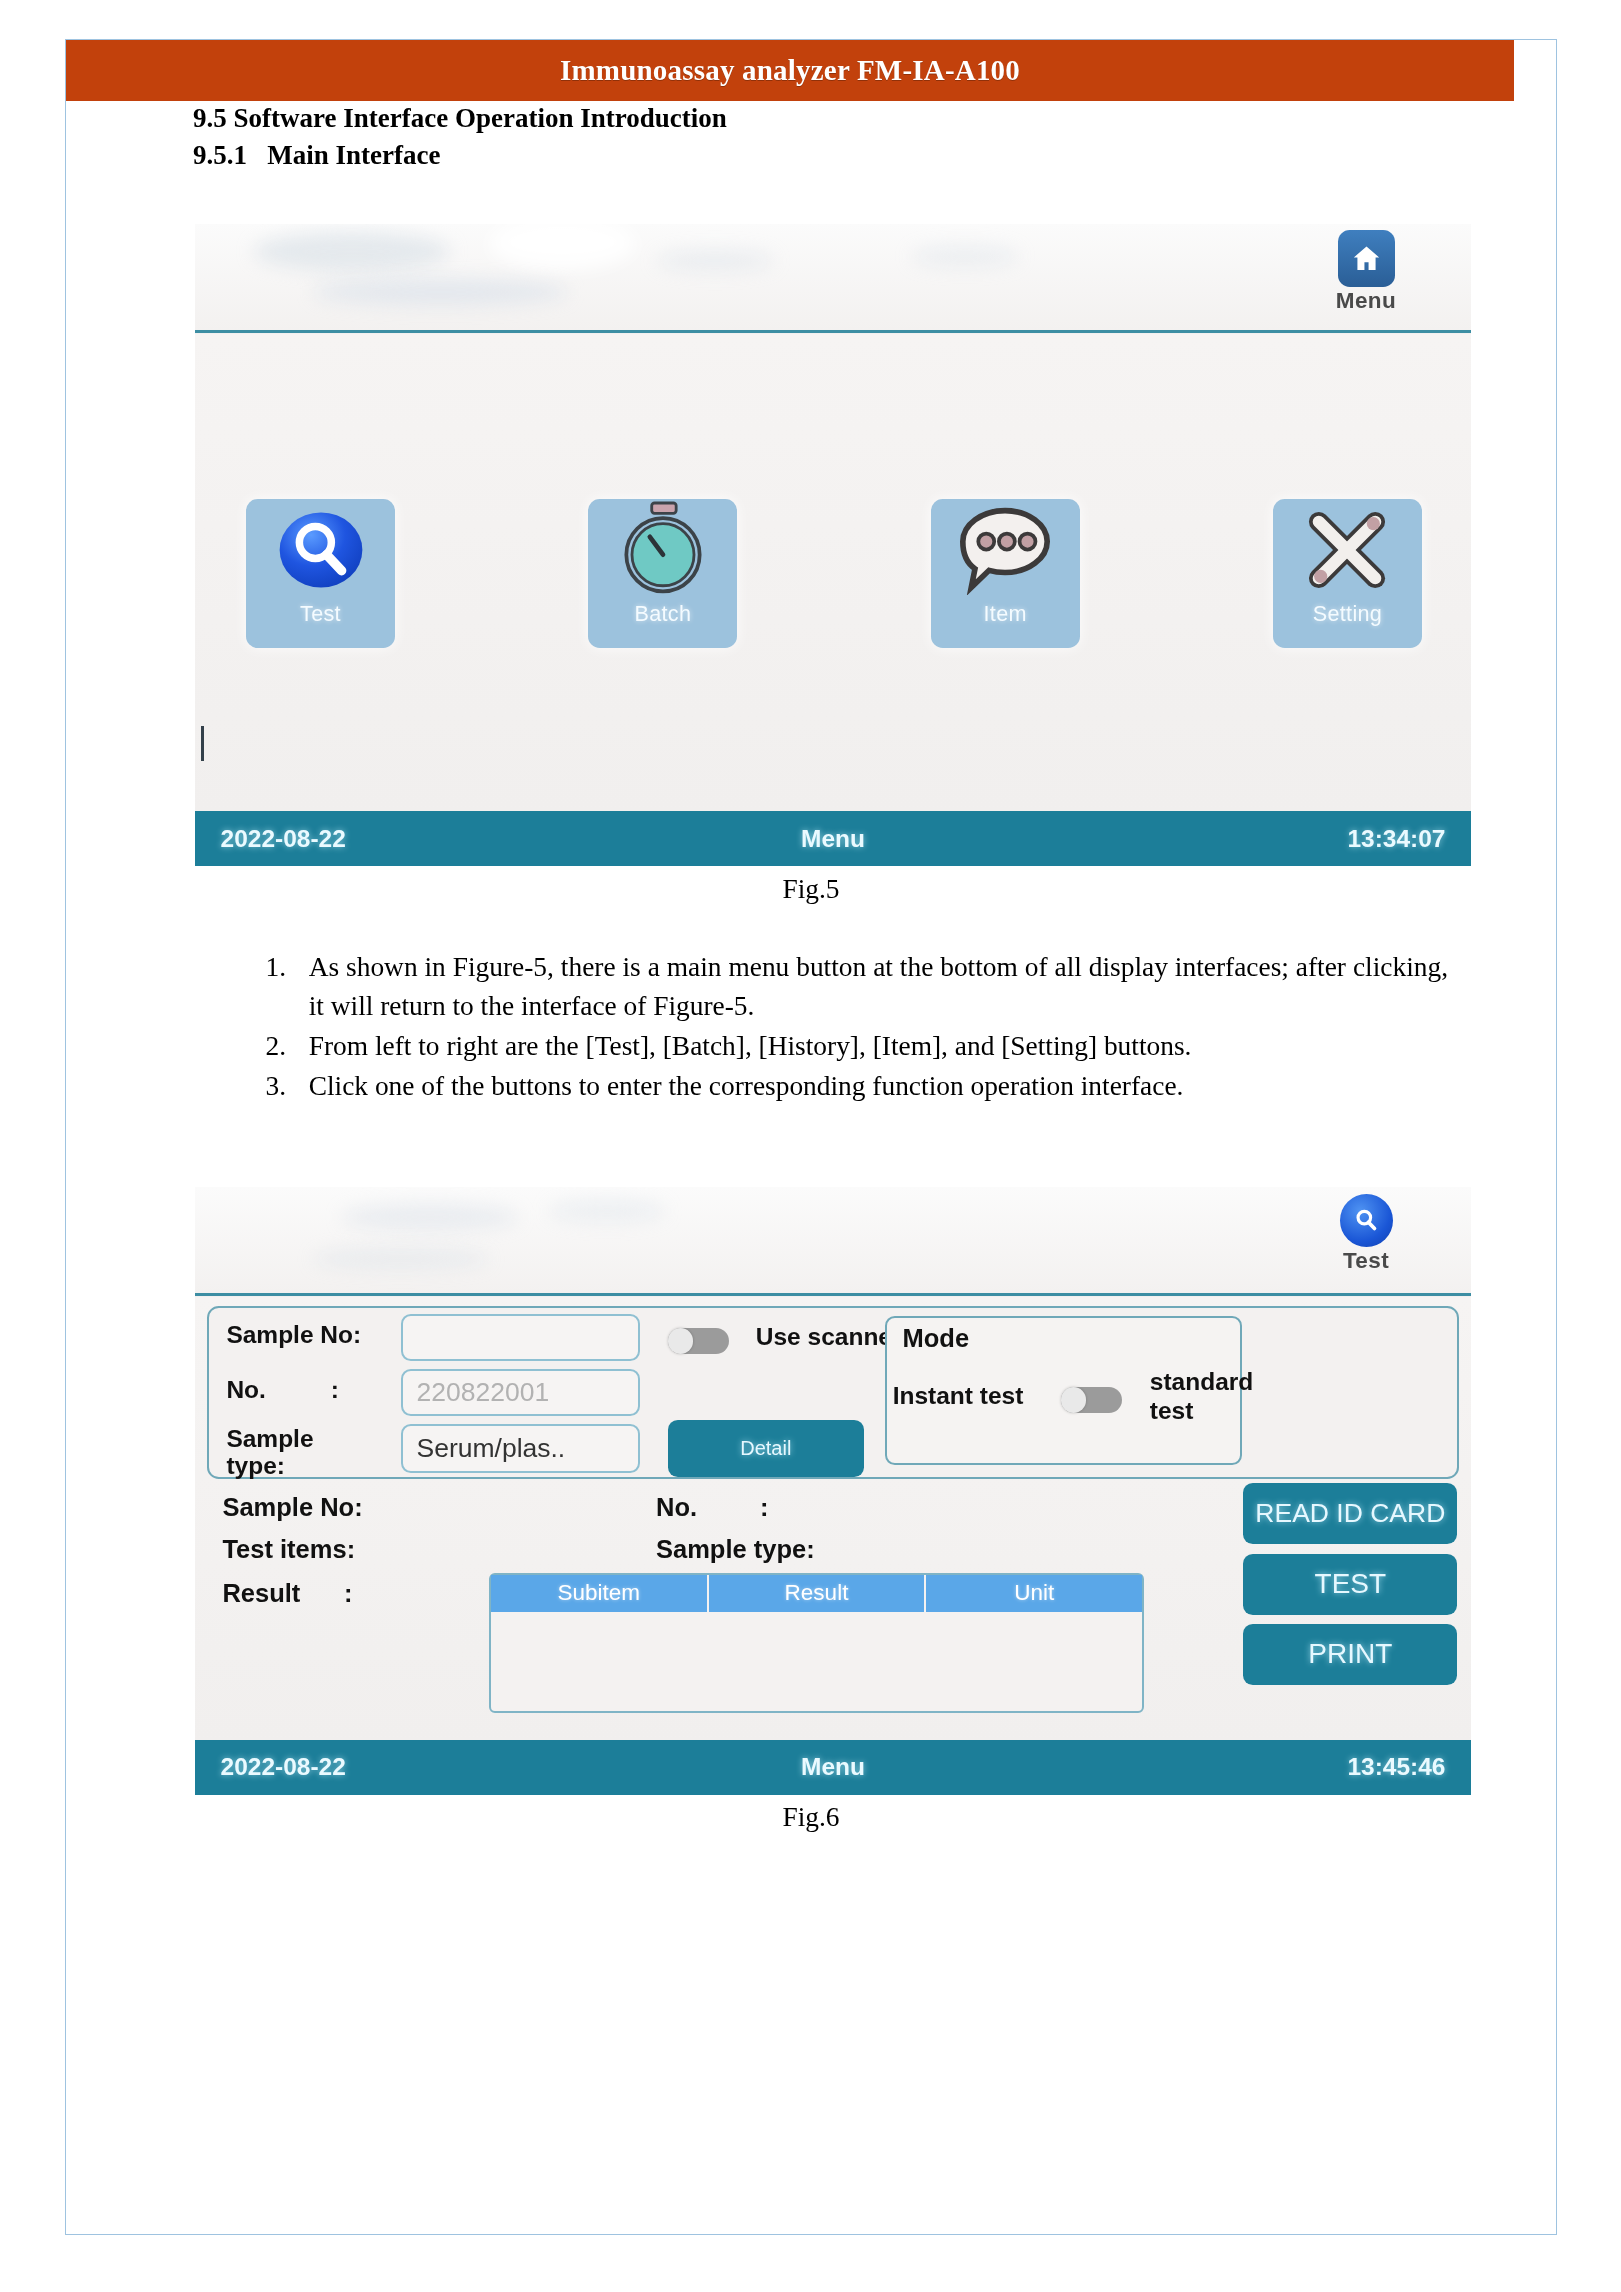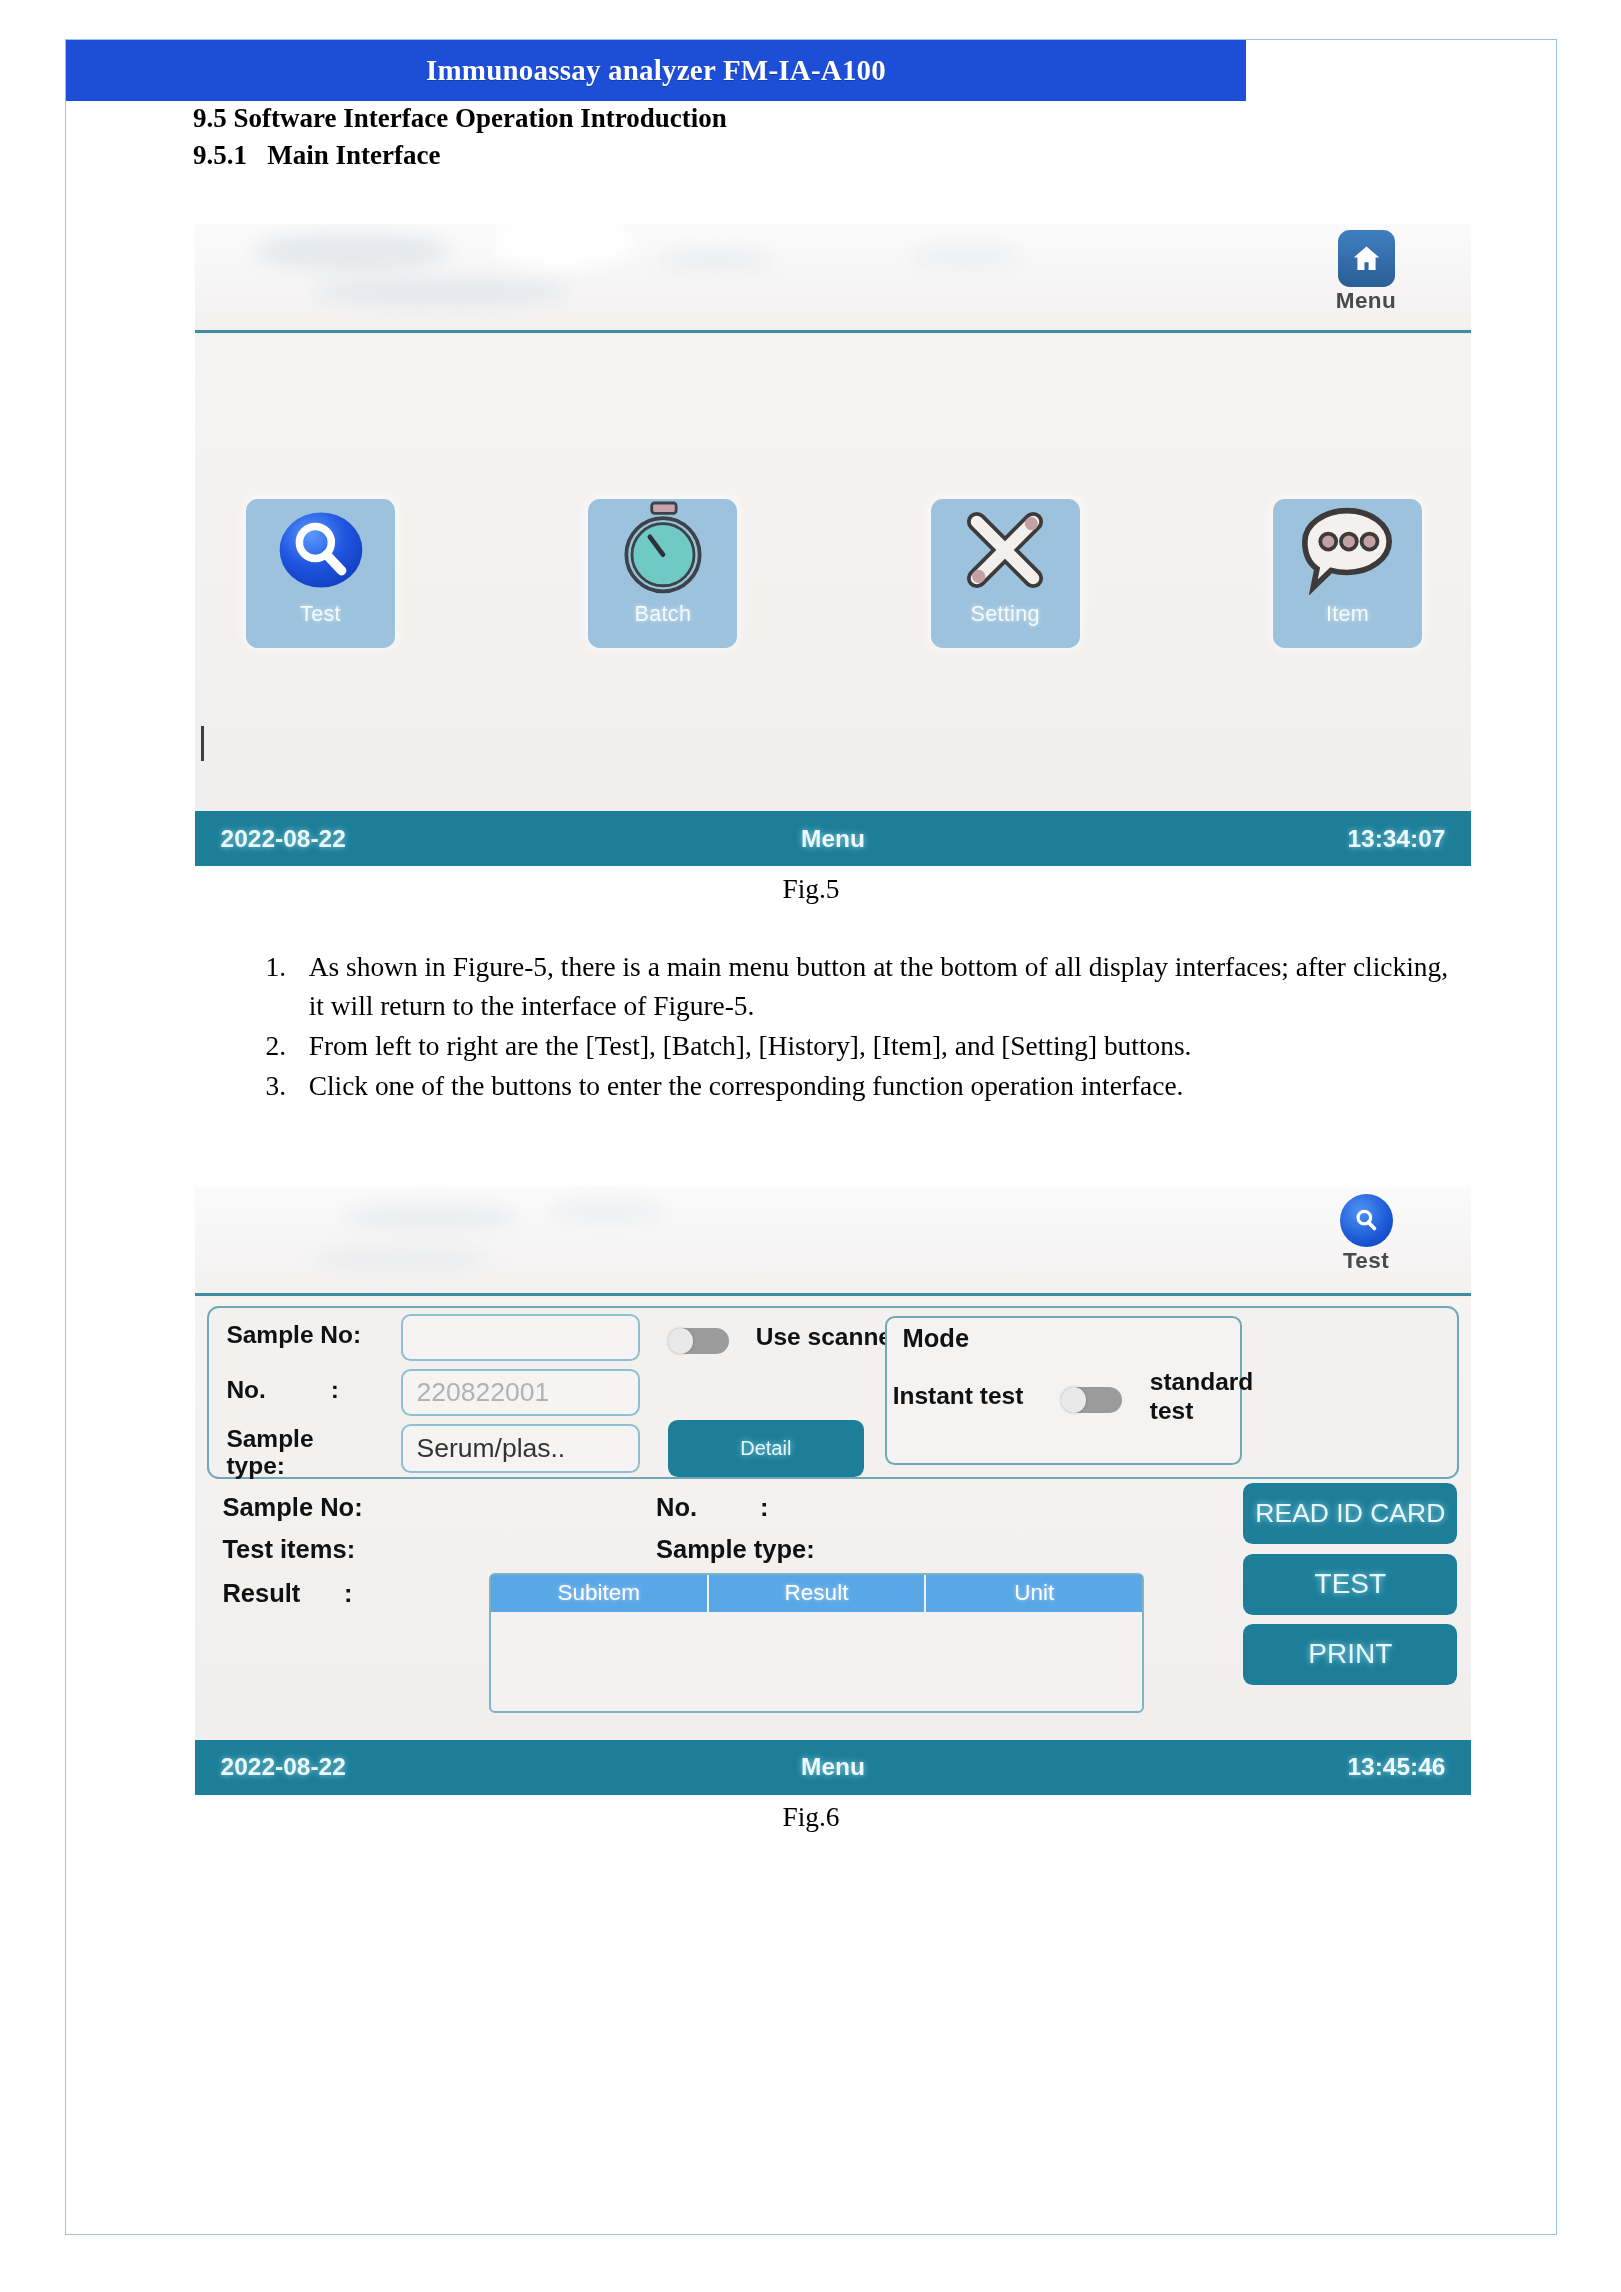--- a/index.html
+++ b/index.html
@@ -25,23 +25,23 @@
     border: 1px solid #9ec3e0;
     box-sizing: border-box;
     background: #ffffff;
   }
 
   
   #doc-header {
     position: absolute;
     left: 0px;
     top: 0px;
-    width: 1180px;
+    width: 1448px;
     height: 61px;
-    background: #1d4ed8;
+    background: #c2410c;
     color: #ffffff;
     display: flex;
     align-items: center;
     justify-content: center;
     font-family: "Liberation Serif", serif;
     font-weight: bold;
     font-size: 29px;
     letter-spacing: 0.2px;
     text-shadow: 0 1px 0 rgba(0,0,0,0.25);
   }
@@ -411,47 +411,47 @@
                 <circle cx="50" cy="57" r="33" fill="#6fc9c4" stroke="#3c4348" stroke-width="3"></circle>
                 <line x1="50" y1="57" x2="36" y2="38" stroke="#2c3338" stroke-width="5" stroke-linecap="round"></line>
               </svg>
             </div>
             <div class="tile-label">Batch</div>
           </div>
 
 
           <div class="tile">
             <div class="tile-icon">
+              <svg width="98" height="90" viewBox="0 0 104 96" aria-hidden="true">
+                <path d="M52 6c25 0 45 15 45 33 0 18-20 33-45 33-6 0-12-.8-17-2.3L16 88l4-20C11 62 7 53 7 39 7 21 27 6 52 6z" fill="#f3f0ee" stroke="#3c3a3a" stroke-width="6"></path>
+                <circle cx="32" cy="39" r="8.5" fill="#c2a0a4" stroke="#3c3a3a" stroke-width="4"></circle>
+                <circle cx="54" cy="39" r="8.5" fill="#c2a0a4" stroke="#3c3a3a" stroke-width="4"></circle>
+                <circle cx="76" cy="39" r="8.5" fill="#c2a0a4" stroke="#3c3a3a" stroke-width="4"></circle>
+              </svg>
+            </div>
+            <div class="tile-label">Item</div>
+          </div>
+
+          <div class="tile">
+            <div class="tile-icon">
               <svg width="94" height="94" viewBox="0 0 100 100" aria-hidden="true">
                 <g stroke="#3c3a3a" stroke-width="7" stroke-linecap="round">
                   <line x1="20" y1="20" x2="80" y2="80" stroke-width="21"></line>
                   <line x1="80" y1="20" x2="20" y2="80" stroke-width="21"></line>
                 </g>
                 <g stroke="#f2efec" stroke-width="13" stroke-linecap="round">
                   <line x1="20" y1="20" x2="80" y2="80"></line>
                   <line x1="80" y1="20" x2="20" y2="80"></line>
                 </g>
                 <circle cx="78" cy="22" r="7" fill="#c2a0a4"></circle>
                 <circle cx="22" cy="78" r="7" fill="#c2a0a4"></circle>
               </svg>
             </div>
             <div class="tile-label">Setting</div>
           </div>
-
-          <div class="tile">
-            <div class="tile-icon">
-              <svg width="98" height="90" viewBox="0 0 104 96" aria-hidden="true">
-                <path d="M52 6c25 0 45 15 45 33 0 18-20 33-45 33-6 0-12-.8-17-2.3L16 88l4-20C11 62 7 53 7 39 7 21 27 6 52 6z" fill="#f3f0ee" stroke="#3c3a3a" stroke-width="6"></path>
-                <circle cx="32" cy="39" r="8.5" fill="#c2a0a4" stroke="#3c3a3a" stroke-width="4"></circle>
-                <circle cx="54" cy="39" r="8.5" fill="#c2a0a4" stroke="#3c3a3a" stroke-width="4"></circle>
-                <circle cx="76" cy="39" r="8.5" fill="#c2a0a4" stroke="#3c3a3a" stroke-width="4"></circle>
-              </svg>
-            </div>
-            <div class="tile-label">Item</div>
-          </div>
         </div>
 
         <div class="cursor-bar"></div>
       </div>
 
       <div class="dev-statusbar">
         <span class="sb-date">2022-08-22</span>
         <span class="sb-menu">Menu</span>
         <span class="sb-time">13:34:07</span>
       </div>

